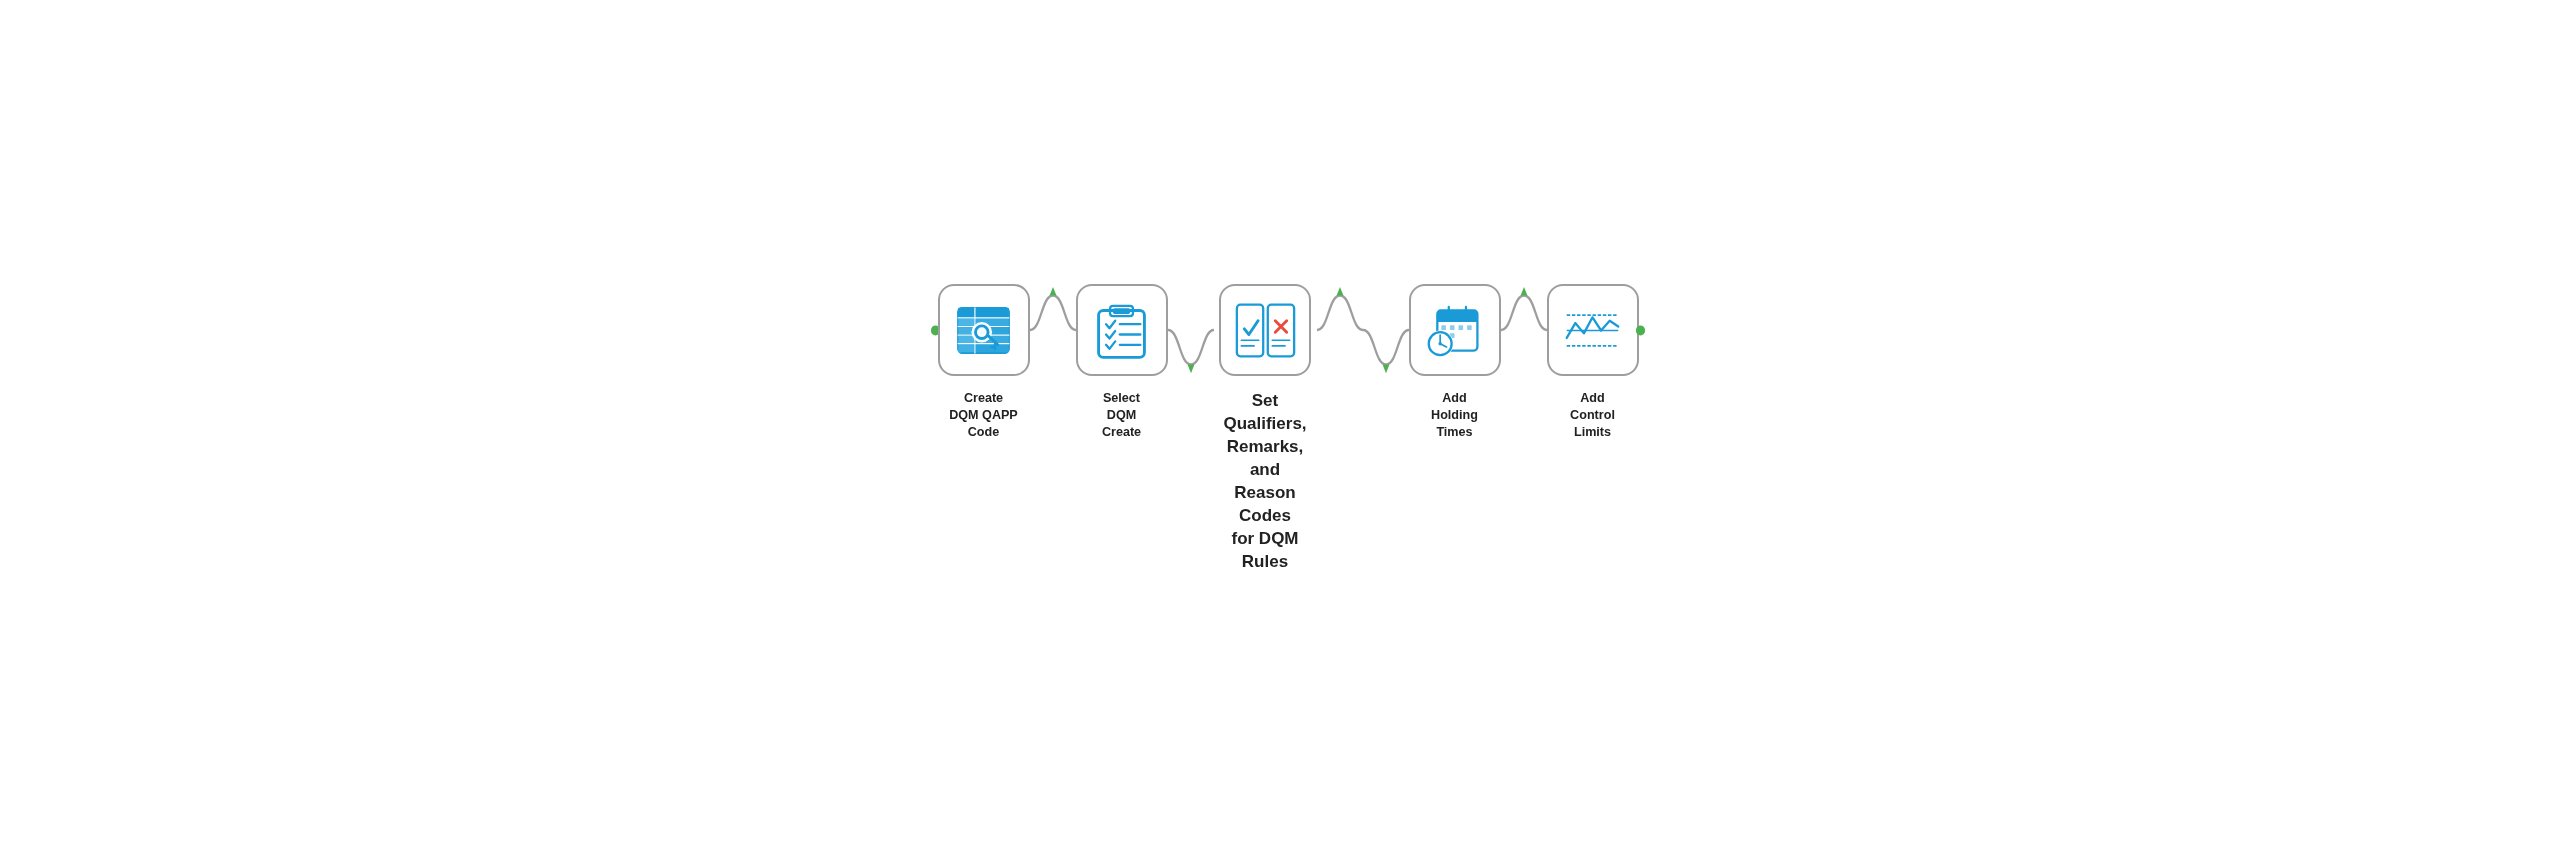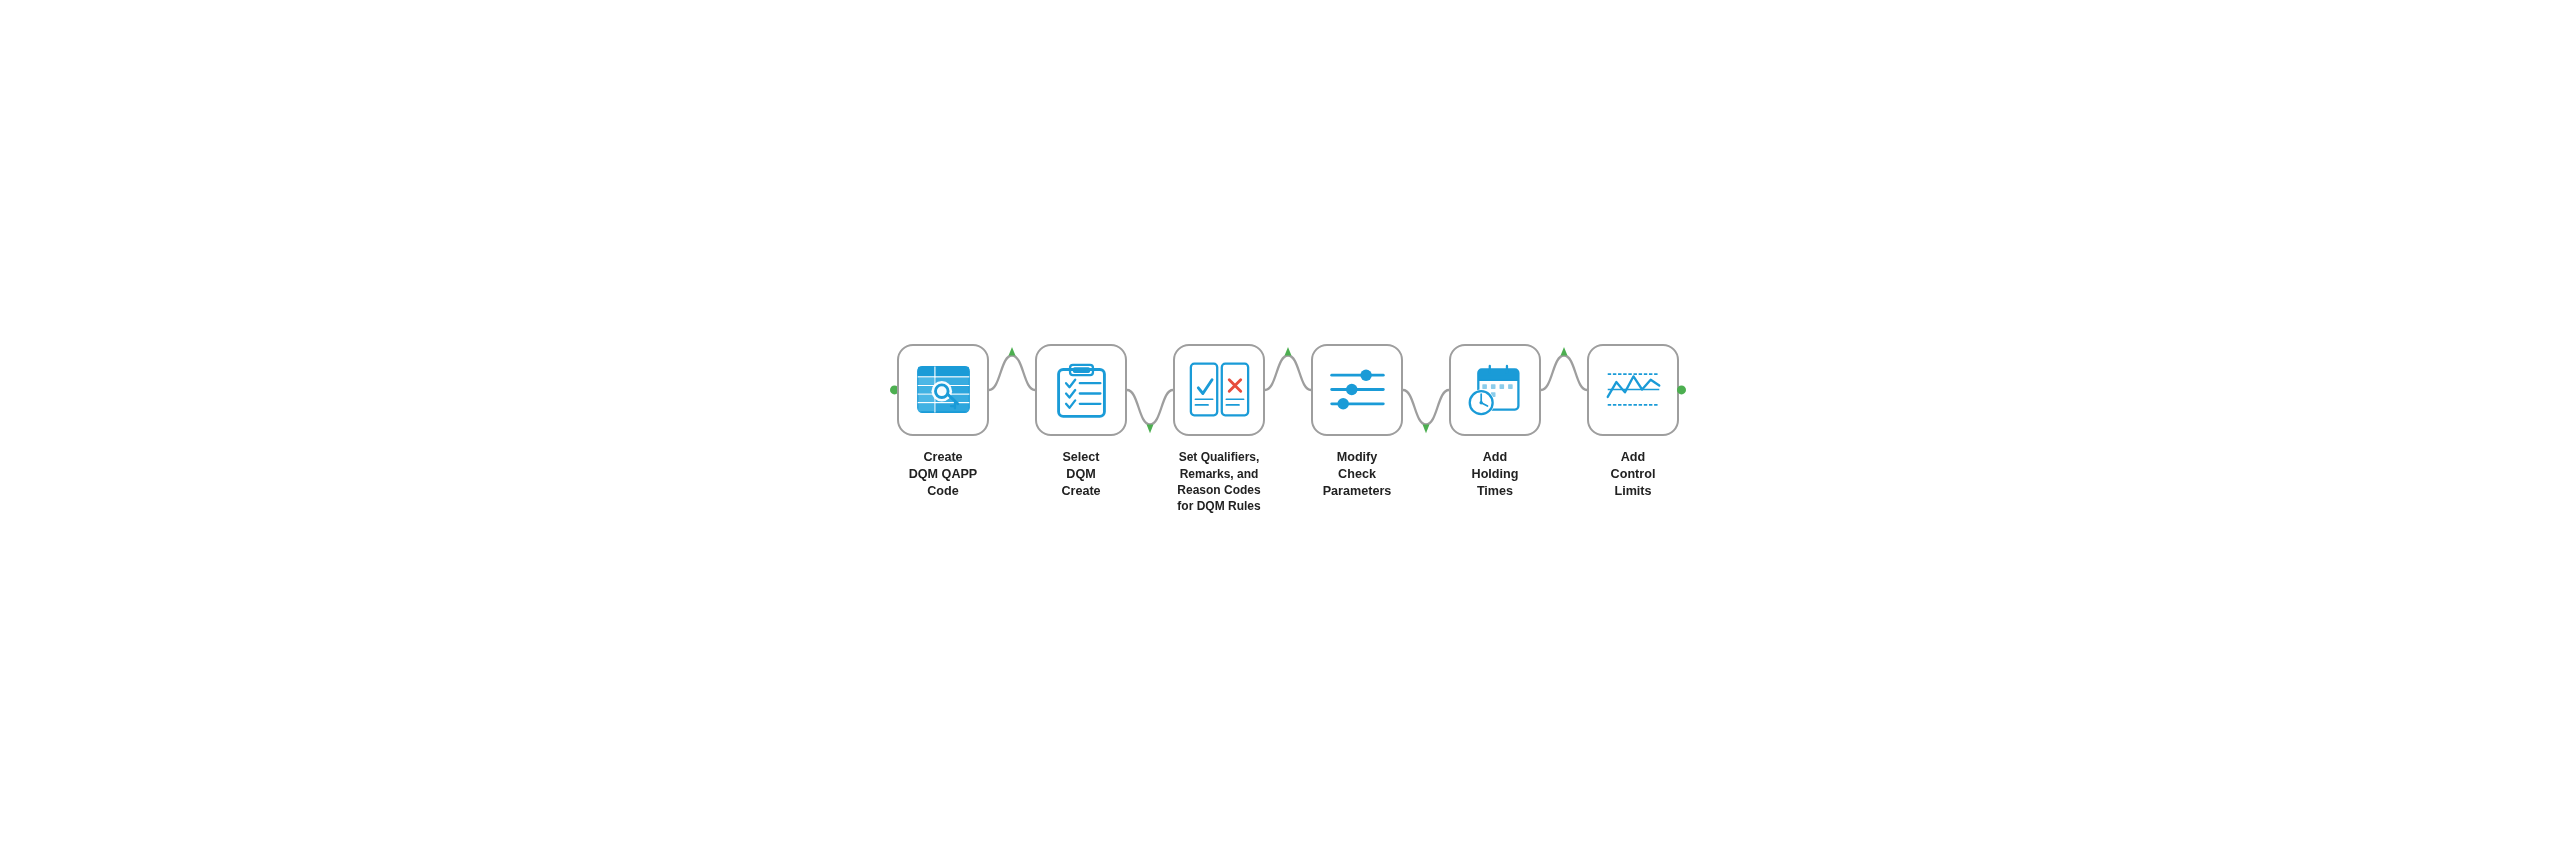--- a/index.html
+++ b/index.html
@@ -165,50 +165,33 @@
 
           <rect x="59" y="10" width="46" height="90" rx="6" ry="6" fill="none" stroke="#1a9bd7" stroke-width="4"></rect>
 
           <line x1="72" y1="38" x2="92" y2="58" stroke="#e74c3c" stroke-width="5" stroke-linecap="round"></line>
           <line x1="92" y1="38" x2="72" y2="58" stroke="#e74c3c" stroke-width="5" stroke-linecap="round"></line>
 
           <line x1="67" y1="72" x2="97" y2="72" stroke="#1a9bd7" stroke-width="3" stroke-linecap="round"></line>
           <line x1="67" y1="82" x2="89" y2="82" stroke="#1a9bd7" stroke-width="3" stroke-linecap="round"></line>
         </svg>
       </div>
-      <div class="step-label" style="white-space:pre-line;font-size:12px;">Set Qualifiers,
+      <div class="step-label" style="white-space:pre-line;font-size:17px;">Set Qualifiers,
 Remarks, and
 Reason Codes
 for DQM Rules</div>
     </div>
 
     <div style="display:flex;align-items:flex-start;margin-top:0;">
       <svg width="46" height="92" viewBox="0 0 80 160">
         <path d="M 0 80 C 20 80, 20 20, 40 20 C 60 20, 60 80, 80 80" fill="none" stroke="#9e9e9e" stroke-width="4"></path>
         <polygon points="40,5 34,20 46,20" fill="#4caf50"></polygon>
       </svg>
     </div>
 
-    <div class="step-wrapper">
-      <div class="step-box">
-        <svg class="step-icon" viewBox="0 0 110 110">
-
-          <line x1="10" y1="30" x2="100" y2="30" stroke="#1a9bd7" stroke-width="5" stroke-linecap="round"></line>
-          <line x1="10" y1="55" x2="100" y2="55" stroke="#1a9bd7" stroke-width="5" stroke-linecap="round"></line>
-          <line x1="10" y1="80" x2="100" y2="80" stroke="#1a9bd7" stroke-width="5" stroke-linecap="round"></line>
-
-          <circle cx="70" cy="30" r="10" fill="#1a9bd7"></circle>
-          <circle cx="45" cy="55" r="10" fill="#1a9bd7"></circle>
-          <circle cx="30" cy="80" r="10" fill="#1a9bd7"></circle>
-        </svg>
-      </div>
-      <div class="step-label" style="white-space:pre-line;">Modify
-Check
-Parameters</div>
-    </div>
 
     <div style="display:flex;align-items:flex-start;margin-top:0;">
       <svg width="46" height="92" viewBox="0 0 80 160">
         <path d="M 0 80 C 20 80, 20 140, 40 140 C 60 140, 60 80, 80 80" fill="none" stroke="#9e9e9e" stroke-width="4"></path>
         <polygon points="40,155 34,140 46,140" fill="#4caf50"></polygon>
       </svg>
     </div>
 
     <div class="step-wrapper">
       <div class="step-box">

